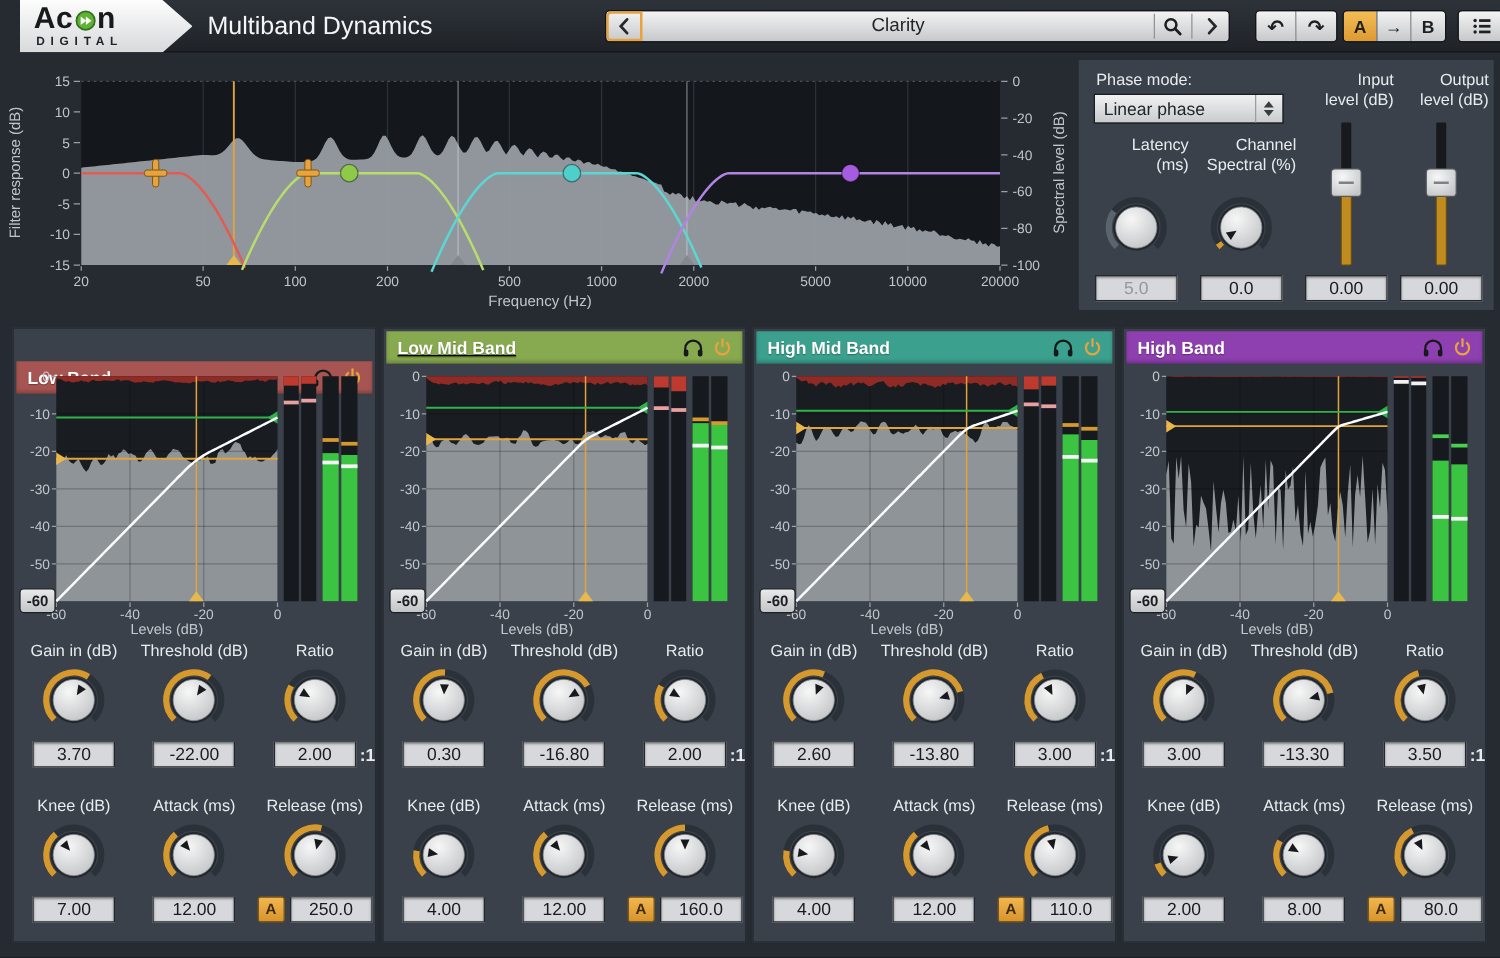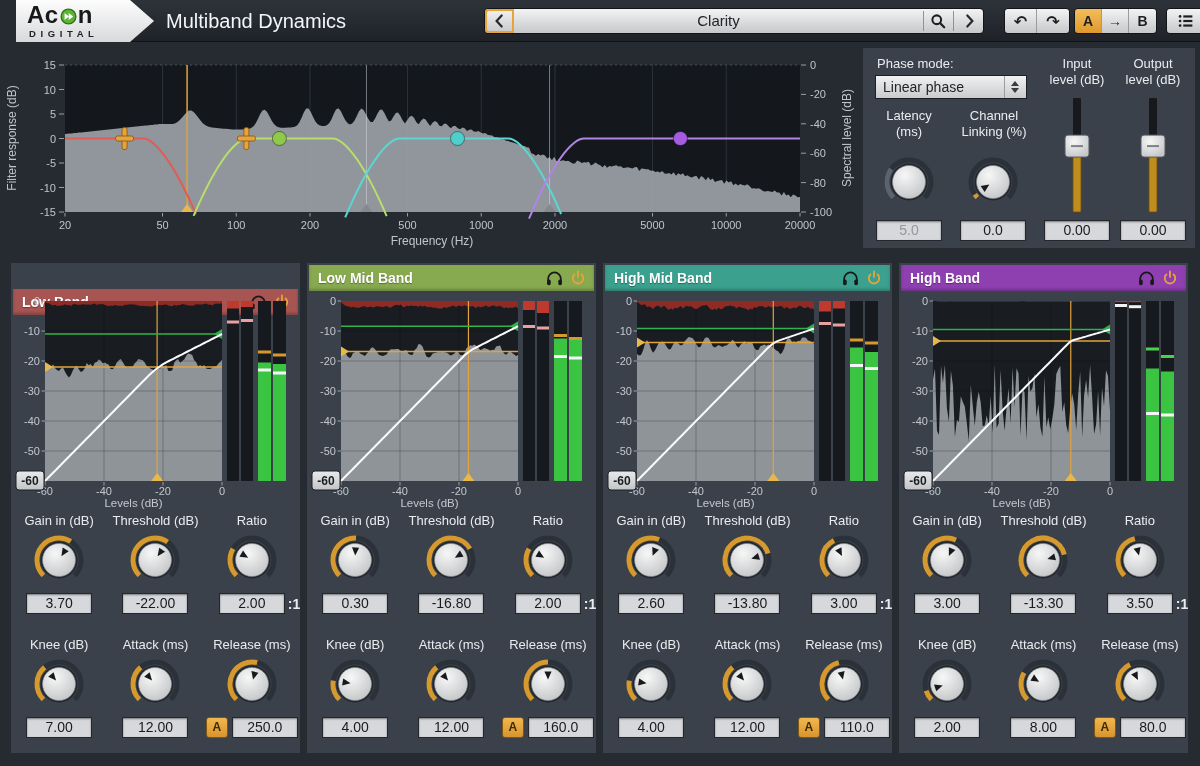--- a/index.html
+++ b/index.html
@@ -46,21 +46,21 @@
     background:#3a414b;border:1px solid #262b31;border-radius:2px}
   .master .lbl{position:absolute;font-size:13px;color:#e9ecef}
   .pm-label{left:14px;top:8px}
   .dropdown{position:absolute;left:12px;top:27px;width:152px;height:24px;
     background:linear-gradient(#f1f1f1,#c9cbcd);border:1px solid #1b1e22;display:flex;
     align-items:center;padding:0 7px;font-size:14px;color:#212428;cursor:pointer}
   .dd-spin{margin-left:auto;height:100%;display:flex;flex-direction:column;justify-content:center;
     gap:2px;border-left:1px solid #9a9c9f;padding-left:6px}
   .tri-up{width:0;height:0;border-left:4px solid transparent;border-right:4px solid transparent;border-bottom:5px solid #393c40}
   .tri-dn{width:0;height:0;border-left:4px solid transparent;border-right:4px solid transparent;border-top:5px solid #393c40}
-  .mlabel{position:absolute;font-size:13px;color:#e9ecef;text-align:center;line-height:16px}
+  .mlabel{position:absolute;font-size:13px;color:#e9ecef;text-align:right;line-height:16px}
   #lat-label{left:4px;top:60px;width:84px}
   #link-label{left:88px;top:60px;width:86px}
   #in-label{left:176px;top:8px;width:76px}
   #out-label{left:252px;top:8px;width:76px}
   .knob{width:52px;height:52px}
   #lat-knob{position:absolute;left:20px;top:108px}
   #link-knob{position:absolute;left:104px;top:108px}
   .vslider{position:absolute;width:30px;height:122px}
   #in-slider{left:199px;top:46px}
   #out-slider{left:275px;top:46px}
@@ -277,21 +277,21 @@
       <span class="dd-spin">
           <span class="tri-up"></span>
           <span class="tri-dn"></span>
         </span>
     </div>
 
     <div class="mlabel" id="lat-label">
       <span>Latency</span><br><span>(ms)</span>
     </div>
     <div class="mlabel" id="link-label">
-      <span>Channel</span><br><span>Linking (%)</span>
+      <span>Channel</span><br><span>Spectral (%)</span>
     </div>
     <div class="knob" id="lat-knob"><svg viewBox="0 0 52 52" width="52" height="52">
           <path d="M 10.44 41.56 A 22 22 0 1 1 41.56 41.56" fill="none" stroke="#2b3138" stroke-width="5"></path>
           <path d="M 10.44 41.56 A 22 22 0 0 1 8.20 13.07" fill="none" stroke="#5b636c" stroke-width="5"></path>
           <circle cx="26" cy="26" r="18.5" fill="#22272d"></circle>
           <circle cx="26" cy="26" r="16.5" fill="url(#knobGrad)" stroke="#84888c" stroke-width="0.6"></circle>
         </svg></div>
     <div class="knob" id="link-knob"><svg viewBox="0 0 52 52" width="52" height="52">
           <path d="M 10.44 41.56 A 22 22 0 1 1 41.56 41.56" fill="none" stroke="#2b3138" stroke-width="5"></path>
           <path d="M 10.44 41.56 A 22 22 0 0 1 7.80 38.37" fill="none" stroke="#d6992e" stroke-width="5"></path>
@@ -483,21 +483,21 @@
                 <polygon points="27.05 21.62 25.43 13.01 32.40 14.69" fill="#17191c"></polygon>
               </svg></div>
         <div class="vwrap">
           <span class="auto-btn">A</span>
           <div class="vbox">250.0</div>
         </div>
       </div>
     </div>
   </section>
       <section class="band" style="left: 306px;">
-    <div class="band-header" style="background: rgb(135, 169, 79);">
+    <div class="band-header" style="background: rgb(135, 169, 79); text-decoration: underline;">
       <span class="band-title">Low Mid Band</span>
       <span class="hdr-ico">
         <svg width="19" height="18" viewBox="0 0 24 22">
           <path d="M4 15 v-3 a8 8 0 0 1 16 0 v3" fill="none" stroke="#17191a" stroke-width="2.2"></path>
           <rect x="2.6" y="13" width="4.6" height="7" rx="2" fill="#17191a"></rect>
           <rect x="16.8" y="13" width="4.6" height="7" rx="2" fill="#17191a"></rect>
         </svg>
       </span>
       <span class="hdr-ico">
         <svg width="18" height="18" viewBox="0 0 24 24">

